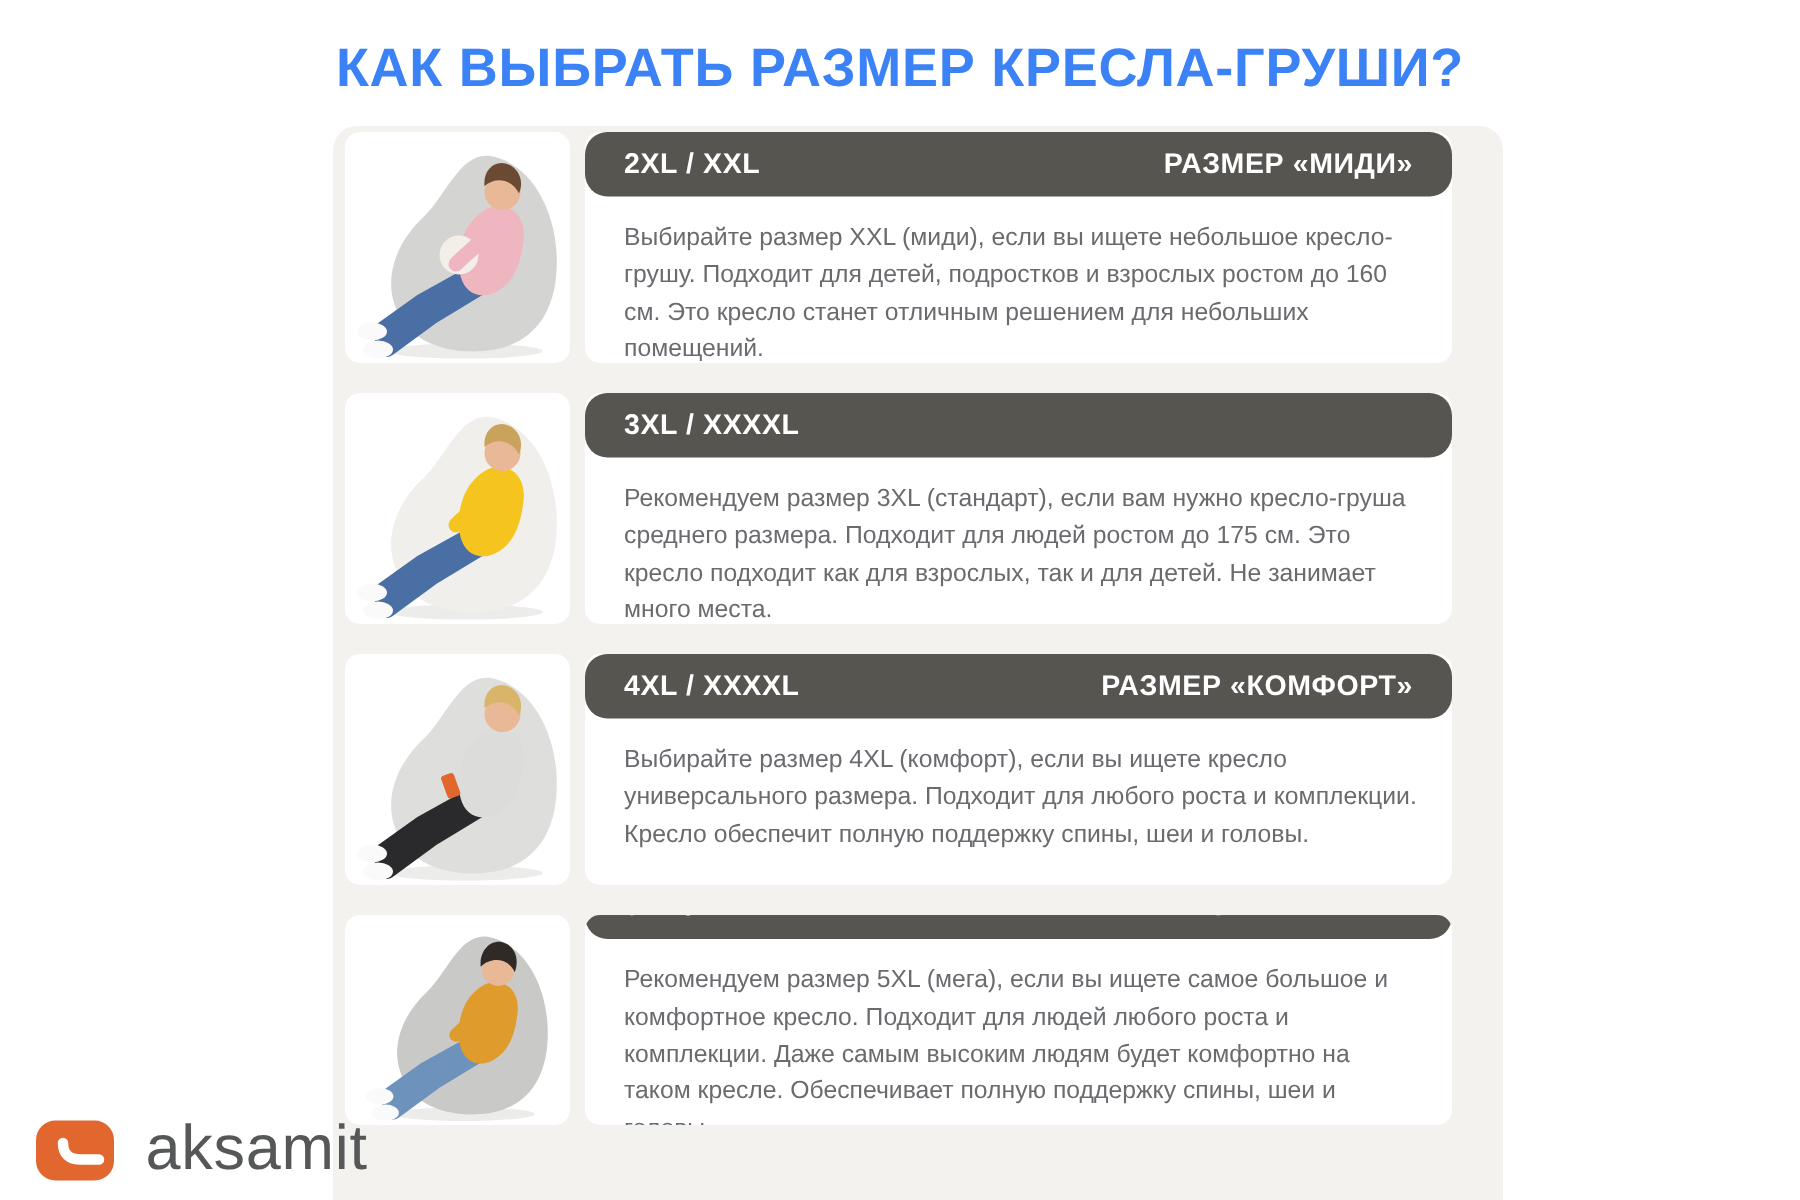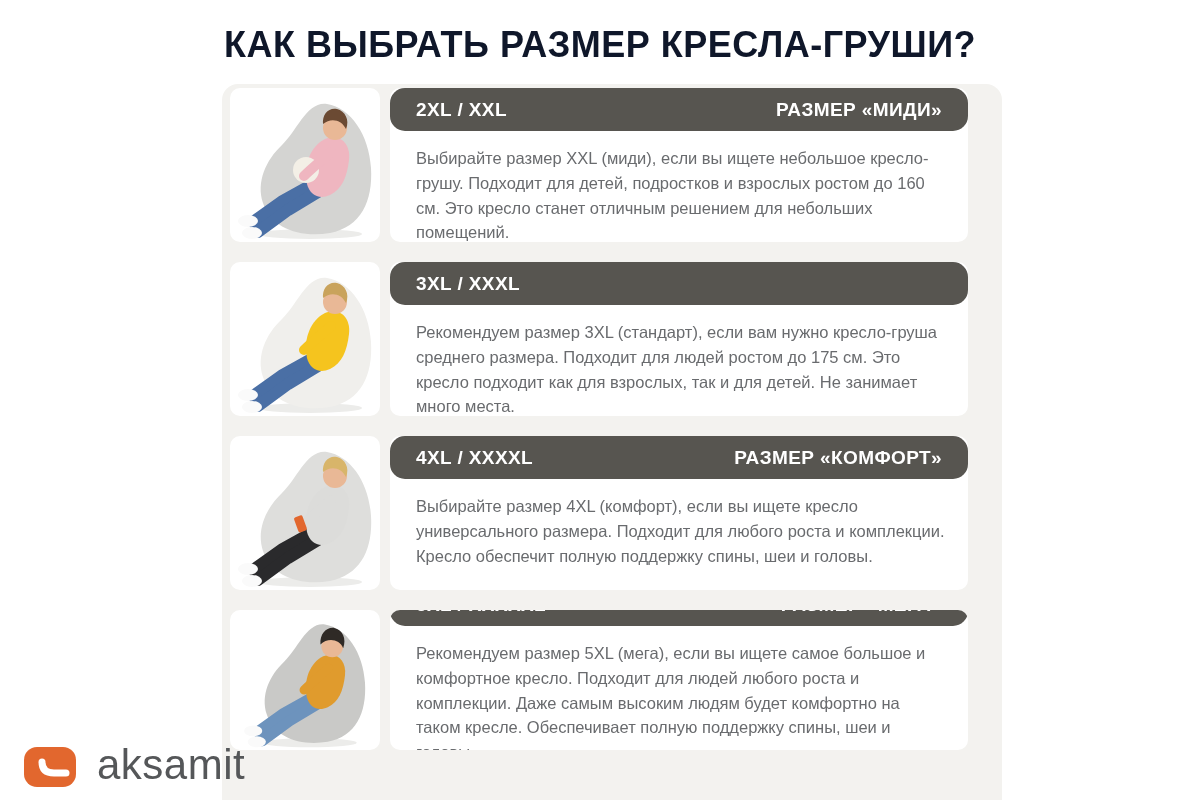--- a/index.html
+++ b/index.html
@@ -1,21 +1,21 @@
 <!DOCTYPE html>
 <html><head>
 <meta charset="utf-8">
 <style>
   html,body{margin:0;padding:0;background:#ffffff;}
   .page{position:relative;width:1200px;height:800px;background:#ffffff;overflow:hidden;
         font-family:"Liberation Sans","DejaVu Sans",sans-serif;}
   .band{position:absolute;left:222px;top:84px;width:780px;height:716px;
         background:#f3f2ef;border-radius:16px 16px 0 0;}
   .title{position:absolute;left:0;top:24px;width:1200px;text-align:center;
-         font-size:36px;font-weight:bold;letter-spacing:0.5px;color:#0f172a;}
+         font-size:36px;font-weight:bold;letter-spacing:0.5px;color:#3b82f6;}
   .row{position:absolute;left:0;width:1200px;}
   .photo-card{position:absolute;left:230px;top:0;width:150px;background:#ffffff;
               border-radius:10px;overflow:hidden;}
   .photo-card svg{display:block;width:150px;height:100%;}
   .text-card{position:absolute;left:390px;top:0;width:578px;border-radius:10px;
              overflow:hidden;background:#ffffff;display:flex;flex-direction:column;}
   .bar{height:43px;background:#575550;display:flex;align-items:center;
        justify-content:space-between;padding:0 26px;box-sizing:border-box;flex:0 0 auto;border-radius:15px;}
   .bar .code,.bar .name{color:#ffffff;font-size:19px;font-weight:bold;letter-spacing:0.4px;}
   .body-text{flex:1;padding:15px 22px 12px 26px;font-size:16.5px;line-height:1.5;
@@ -67,21 +67,21 @@
         <ellipse cx="18" cy="133" rx="10" ry="6" fill="#fafafa"></ellipse>
         <ellipse cx="22" cy="145" rx="10" ry="6" fill="#fafafa"></ellipse>
         <path d="M77,96 C73,76 81,58 95,51 C109,45 121,55 119,72 C117,89 112,101 100,107 C89,112 80,107 77,96 Z" fill="#f5c41e"></path>
         <path d="M101,64 C92,72 82,80 74,88" fill="none" stroke-width="10" stroke-linecap="round" stroke="#f5c41e"></path>
         <circle cx="105" cy="40" r="12" fill="#e9b896"></circle>
         <path d="M93,36 C92,26 99,19 107,21 C115,23 120,32 116,41 C112,32 101,29 93,36 Z" fill="#c9a35c"></path>
       </svg>
     </div>
     <div class="text-card h154">
       <div class="bar">
-        <span class="code">3XL / XXXL</span>
+        <span class="code">3XL / XXXXL</span>
       </div>
       <div class="body-text">Рекомендуем размер 3XL (стандарт), если вам нужно кресло-груша среднего размера. Подходит для людей ростом до 175 см. Это кресло подходит как для взрослых, так и для детей. Не занимает много места.</div>
     </div>
   </div>
 
   <div class="row" style="top:436px;">
     <div class="photo-card h154">
       <svg viewBox="0 0 150 154">
         <ellipse cx="80" cy="146" rx="52" ry="5" fill="#ececea"></ellipse>
         <path d="M97,16 C121,20 139,47 141,80 C143,113 131,139 100,145 C69,150 41,140 33,115 C26,94 36,72 52,57 C67,43 77,13 97,16 Z" fill="#dededc"></path>

